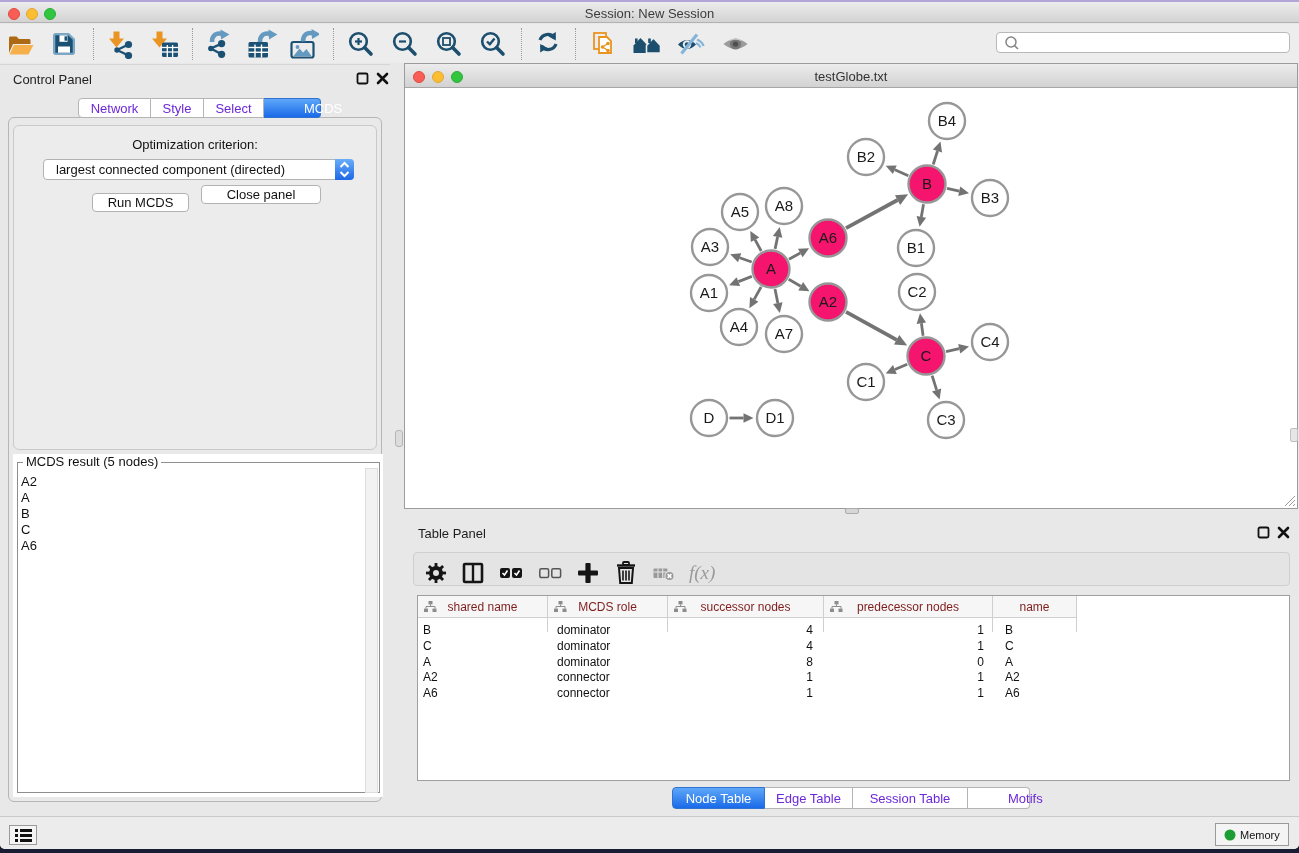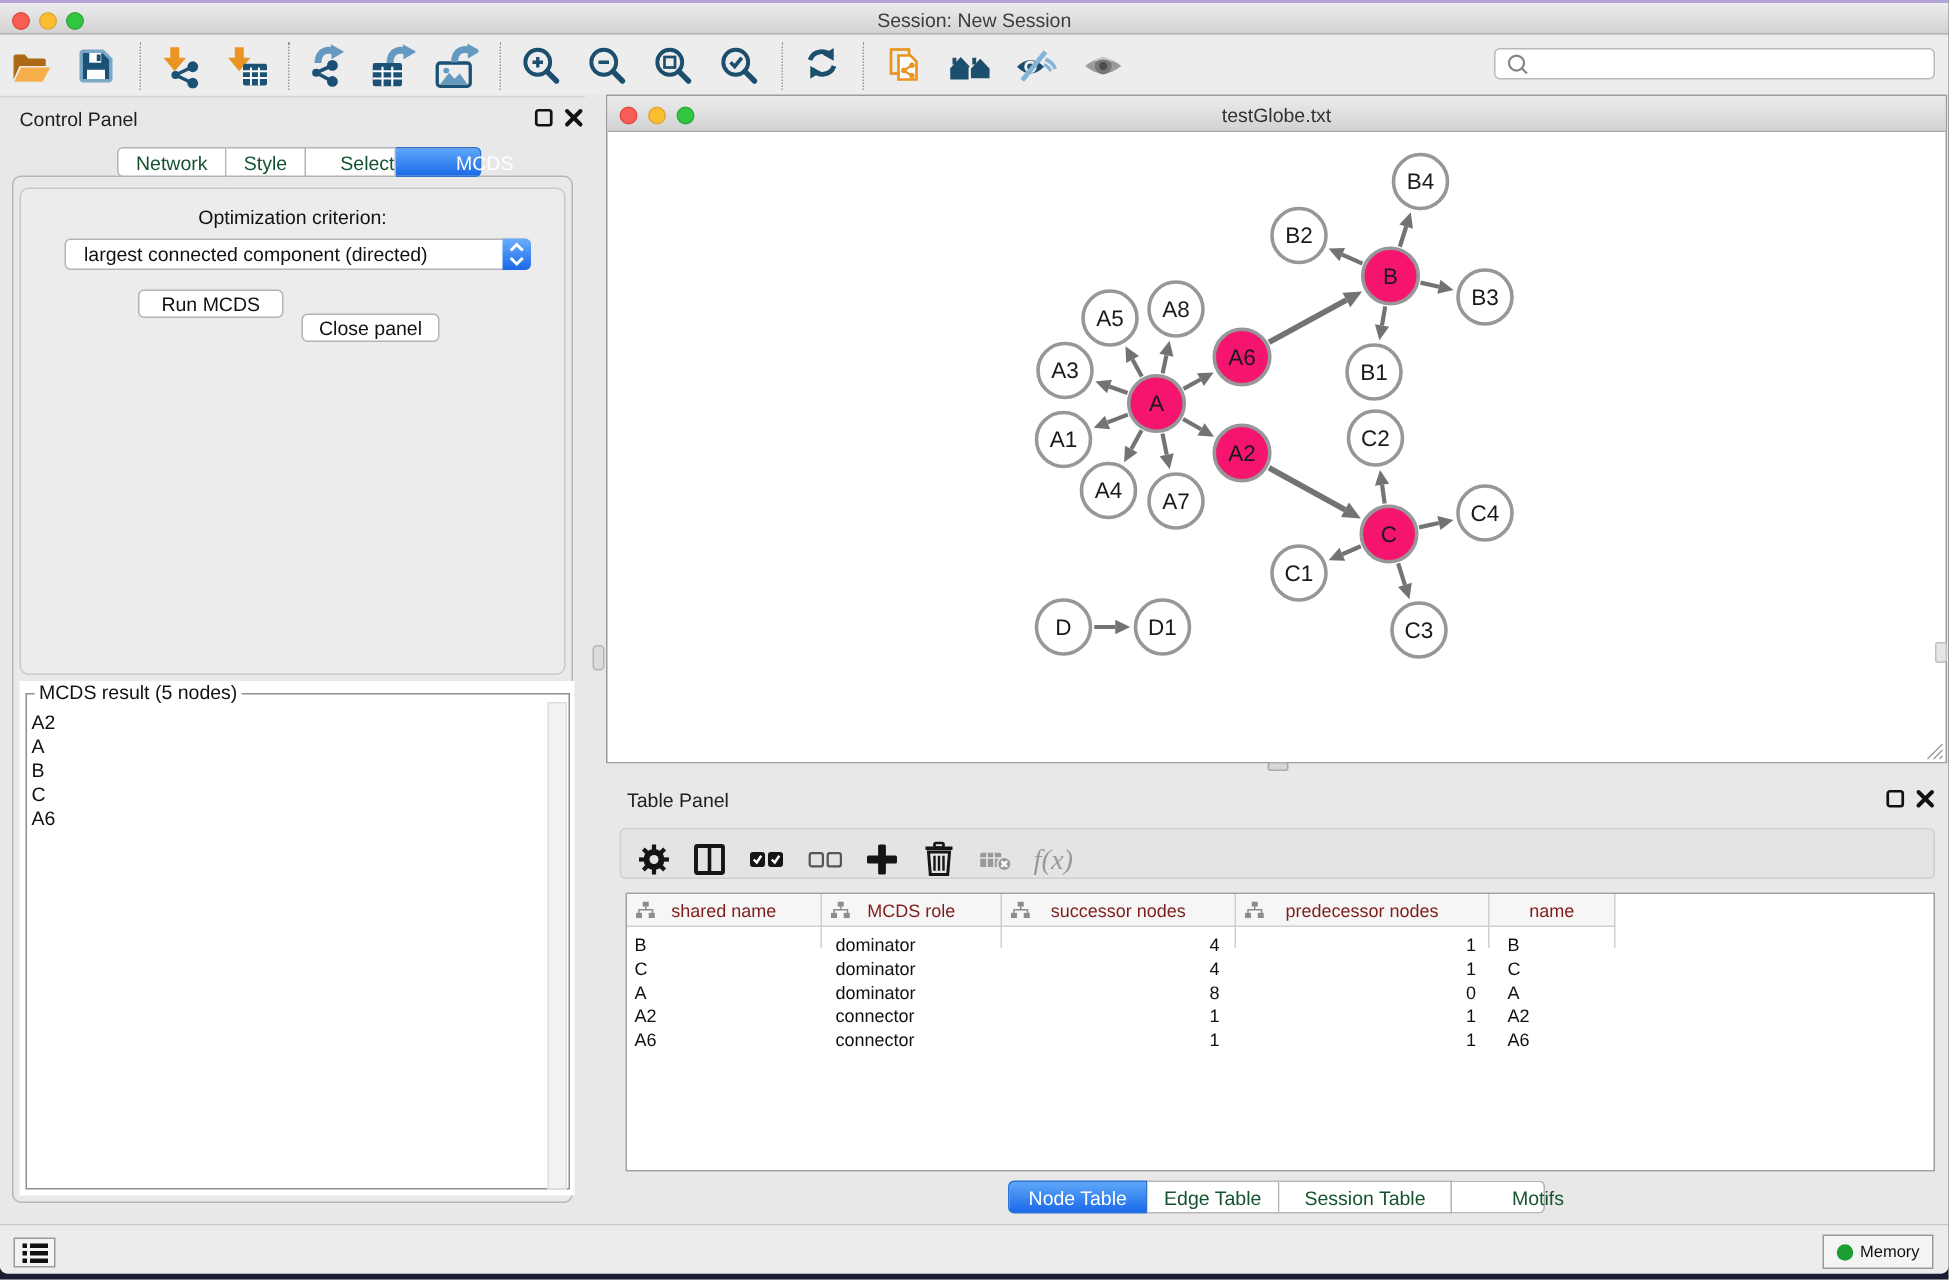--- a/index.html
+++ b/index.html
@@ -21,21 +21,21 @@
 
 #cp { position:absolute; left:0; top:64px; width:390px; height:752px; background:#e8e8e8; border-top:1px solid #d5d5d5;}
 #cp .hdr { position:absolute; left:13px; top:71px; font-size:13px; color:#1e1e1e; }
 #cpbox { position:absolute; left:8px; top:52px; width:374px; height:685px; background:#e9e9e9;
   border:1px solid #b6b6b6; border-radius:6px; }
 #cpbox2 { position:absolute; left:13px; top:60px; width:364px; height:325px; background:#ececec;
   border:1px solid #c9c9c9; border-radius:6px; }
 
 .seg { position:absolute; display:flex; }
 .seg .s { height:20px; background:#fff; border:1px solid #b4b4b4; border-left:none; font-size:13px;
-  color:#14532d; text-align:center; line-height:19px; }
+  color:#6d28d9; text-align:center; line-height:19px; }
 .seg .s:first-child { border-left:1px solid #b4b4b4; border-radius:4px 0 0 4px; }
 .seg .s:last-child { border-radius:0 4px 4px 0;padding-left:40px; }
 .seg .s.on { background:linear-gradient(#5ea7f9,#1a6ae8); color:#fff; border-color:#3072cf; }
 
 #dd { position:absolute; left:43px; top:94px; width:311px; height:21px; background:#fff;
   border:1px solid #b3b3b3; border-radius:4px; font-size:13px; color:#111; line-height:19px; padding-left:12px; }
 #dd .spin { position:absolute; right:-1px; top:-1px; width:19px; height:21px; border-radius:0 4px 4px 0;
   background:linear-gradient(#69aefa,#1c67e8); }
 .btn { position:absolute; height:19px; background:#fff; border:1px solid #b3b3b3; border-radius:4px;
   font-size:13px; color:#111; text-align:center; line-height:17px; }
@@ -218,32 +218,32 @@
     <div class="hdr" style="top:7px; left:13px; position:absolute;">Control Panel</div>
     <svg style="position:absolute;left:356px;top:7px;" width="34" height="14" viewBox="0 0 34 14">
         <rect x="1.5" y="1.5" width="10" height="10" rx="1.5" stroke="#111" stroke-width="1.8" fill="none"></rect>
         <path d="M22 2 L31 11 M31 2 L22 11" stroke="#111" stroke-width="2.6" stroke-linecap="round"></path>
       </svg>
     <div id="cpbox"></div>
     <div id="cpbox2"></div>
     <div class="seg" style="left:78px; top:33px;">
       <div class="s" style="width:73px;">Network</div>
       <div class="s" style="width:53px;">Style</div>
-      <div class="s" style="width:60px;text-align:right;">Select</div>
+      <div class="s" style="width:60px;">Select</div>
       <div class="s on" style="width:57px;">MCDS</div>
     </div>
     <div id="dd">largest connected component (directed)<div class="spin">
           <svg width="19" height="21" viewBox="0 0 19 21" style="position:absolute;left:0;top:0;">
             <path d="M5.5 8 L9.5 4 L13.5 8" stroke="#fff" stroke-width="2" fill="none"></path>
             <path d="M5.5 13 L9.5 17 L13.5 13" stroke="#fff" stroke-width="2" fill="none"></path>
           </svg>
         </div></div>
     <div style="position:absolute; left:0; width:390px; top:72px; text-align:center; font-size:13px; color:#111;">Optimization criterion:</div>
     <div class="btn" style="left:92px; top:128px; width:97px;">Run MCDS</div>
-    <div class="btn" style="left:201px; top:144px; width:92px;">Close panel</div>
+    <div class="btn" style="left:201px; top:120px; width:120px;">Close panel</div>
     <div id="mcdsr">
       <div id="fieldset">
           <div class="leg">MCDS result (5 nodes)</div>
         </div>
       <div class="items">A2<br>A<br>B<br>C<br>A6</div>
       <div class="sb"></div>
     </div>
   </div>
 
   <div id="netwin">

